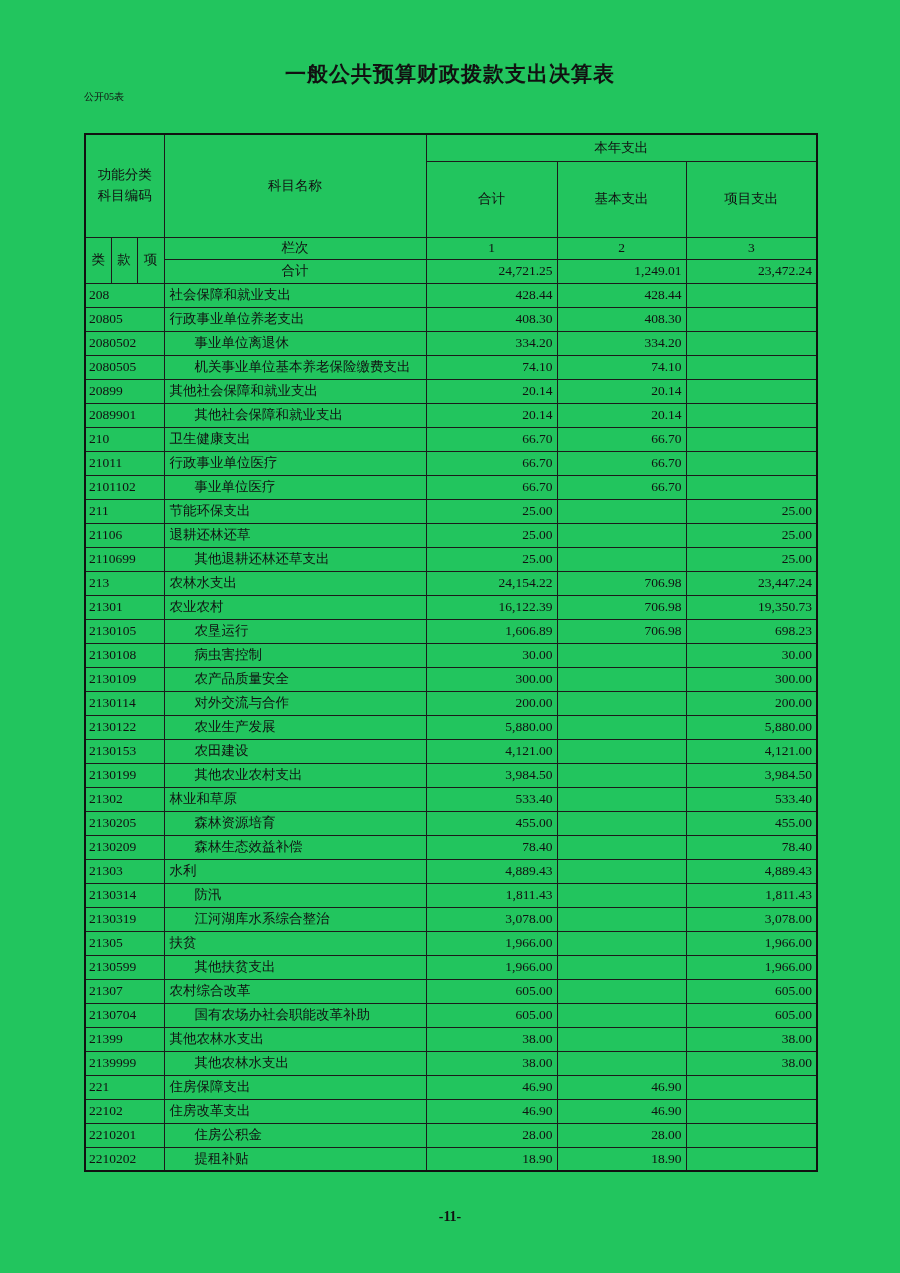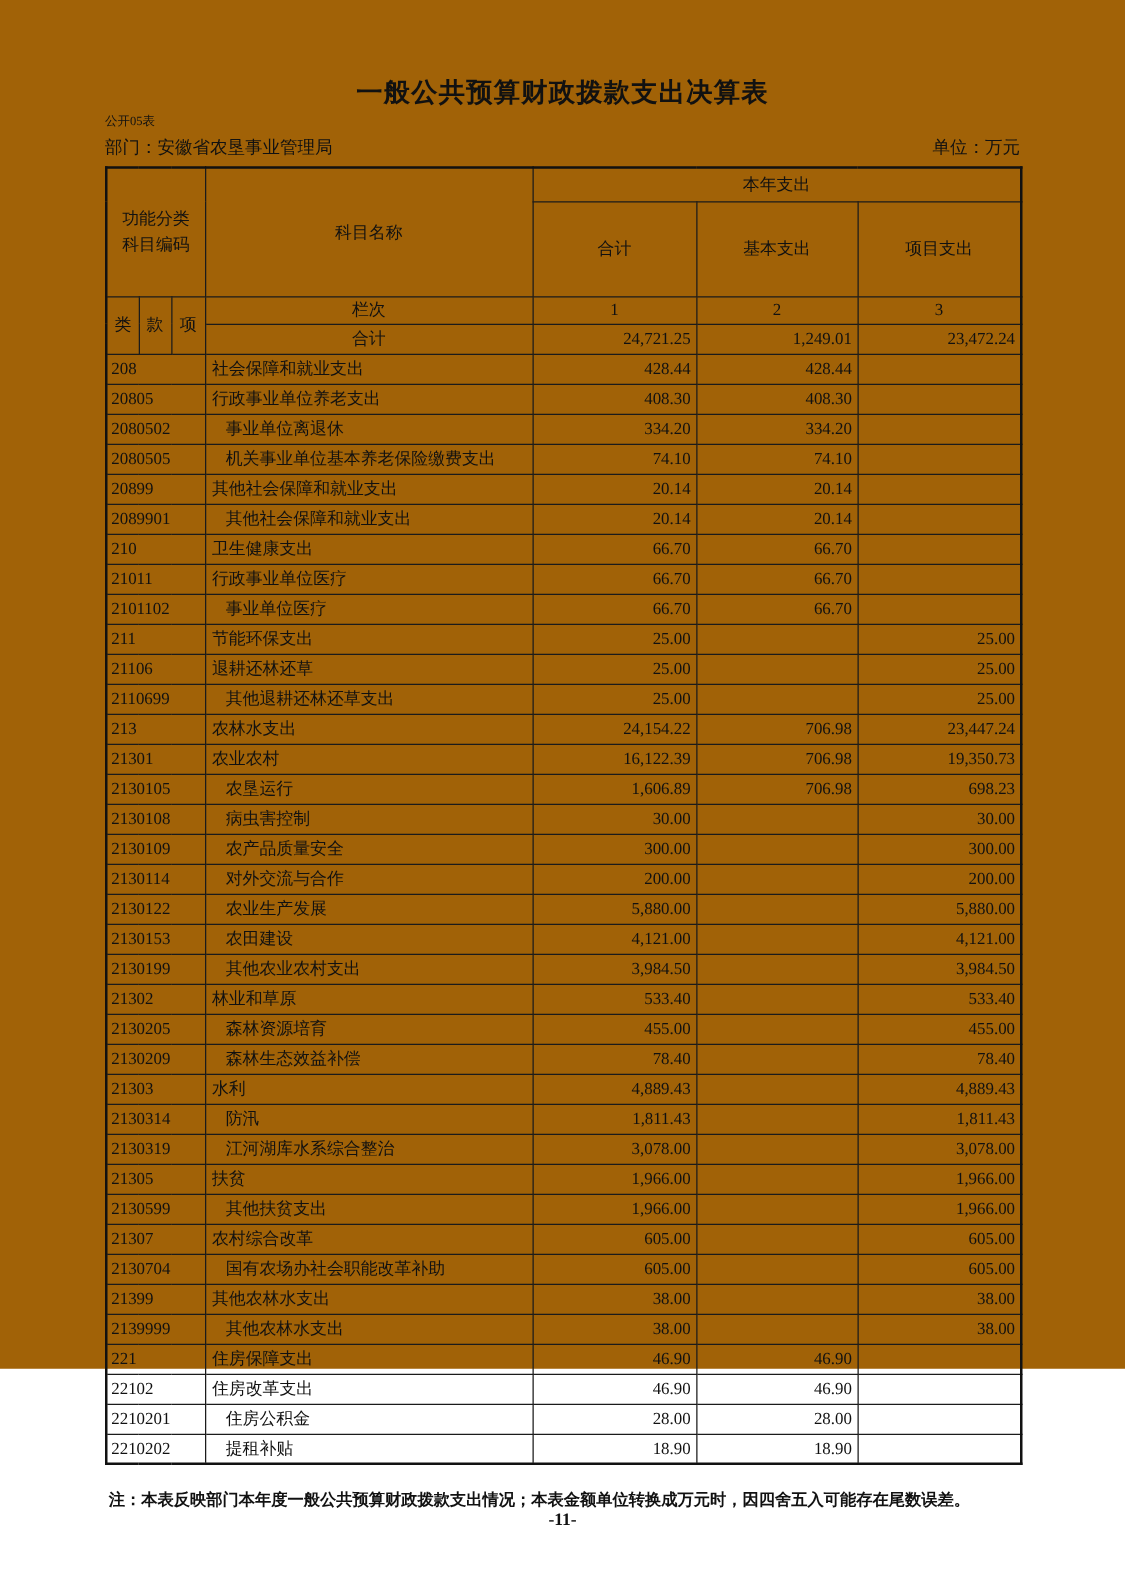--- a/index.html
+++ b/index.html
@@ -5,22 +5,22 @@
   * { margin: 0; padding: 0; box-sizing: border-box; }
   html, body { background: #ffffff; }
   body {
     width: 900px; height: 1273px;
     font-family: "Liberation Serif", "DejaVu Serif", serif;
     color: #111;
     position: relative;
   }
   .page {
     position: absolute; top: 0; left: 0;
-    width: 900px; height: 1095px;
-    background: #a16207;
+    width: 900px; height: 1273px;
+    background: #22c55e;
   }
   .doc-title {
     position: absolute;
     top: 60px; left: 0; width: 900px;
     text-align: center;
     font-size: 21px;
     font-weight: bold;
     letter-spacing: 1px;
   }
   .table-code {
@@ -54,21 +54,21 @@
   .hdr { text-align: center; vertical-align: middle; }
   .hdr-top { height: 27px; }
   .hdr-main { height: 76px; }
   .code-hdr { line-height: 1.55; margin-left: 31px; }
   .lanci-row td { height: 22px; text-align: center; }
   .grand-row td { height: 24px; font-weight: bold; }
   .grand-row .label { text-align: center; }
   .data-row td { height: 24px; }
   .code-cell { text-align: left; padding-left: 3px; }
   .name-cell { text-align: left; padding-left: 5px; }
-  .name-cell.indent { padding-left: 16px; }
+  .name-cell.indent { padding-left: 30px; }
   .num-cell { text-align: right; padding-right: 4px; }
   .footnote {
     position: absolute;
     top: 1191px; left: 87px; width: 760px;
     font-size: 13px;
     font-weight: bold;
   }
   .page-number {
     position: absolute;
     top: 1209px; left: 0; width: 900px;
@@ -79,24 +79,20 @@
 </style>
 </head>
 <body>
 
 <div class="page">
 
   <div class="doc-title">一般公共预算财政拨款支出决算表</div>
 
   <div class="table-code">公开05表</div>
 
-  <div class="meta-row">
-    <span>部门：安徽省农垦事业管理局</span>
-    <span>单位：万元</span>
-  </div>
 
   <table class="budget">
     <colgroup>
       <col style="width:26px">
         <col style="width:26px">
         <col style="width:27px">
       <col style="width:262px">
       <col style="width:131px">
         <col style="width:129px">
         <col style="width:131px">
@@ -387,17 +383,16 @@
         <tr class="data-row">
           <td colspan="3" class="code-cell">2210202</td>
           <td class="name-cell indent">提租补贴</td>
           <td class="num-cell">18.90</td>
           <td class="num-cell">18.90</td>
           <td class="num-cell"></td>
         </tr>
       </tbody>
   </table>
 
-  <div class="footnote">注：本表反映部门本年度一般公共预算财政拨款支出情况；本表金额单位转换成万元时，因四舍五入可能存在尾数误差。</div>
 
   <div class="page-number">-11-</div>
 
 </div>
 
 </body></html>

